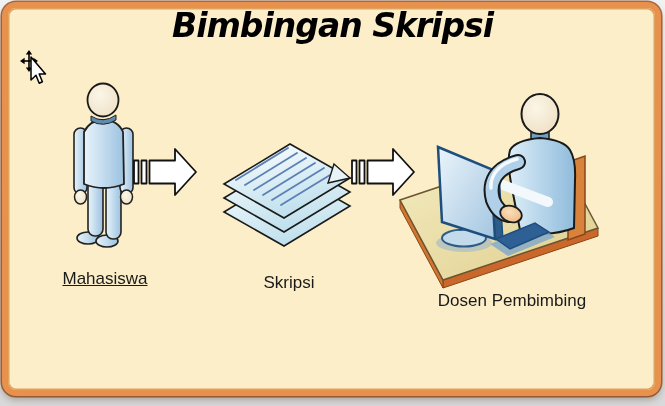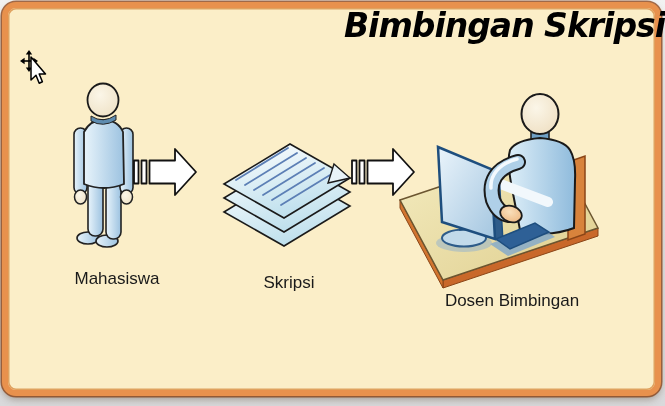--- a/index.html
+++ b/index.html
@@ -6,21 +6,21 @@
   html,body { width:665px; height:406px; overflow:hidden; }
   body { background:linear-gradient(#F2F2F2,#D9D9DB); font-family:"Liberation Sans",sans-serif; }
   .canvas { position:relative; width:665px; height:406px; }
   .panel {
     position:absolute; left:2px; top:2px; width:659px; height:394px;
     background:#FBEEC8; border:6px solid #E8914D; border-radius:14px;
     box-shadow:0 0 0 1.5px rgba(135,62,18,0.75), 0 4px 7px rgba(90,70,45,0.38),
                inset 0 0 0 1.5px #DFA25F;
   }
   .title {
-    position:absolute; left:0; top:6px; width:665px; text-align:right;
+    position:absolute; left:0; top:6px; width:665px; text-align:center;
     font-family:"DejaVu Sans",sans-serif; font-style:italic; font-weight:700;
     font-size:33px; color:#000; letter-spacing:-1px;
   }
   .abs { position:absolute; }
   .node-label {
     position:absolute; text-align:center; font-size:17px; color:#1A1A1A;
     font-family:"Liberation Sans",sans-serif;
   }
   svg { display:block; }
 </style>
@@ -155,16 +155,16 @@
     <polygon points="40,59 93,81 97,151 44,134" fill="url(#screenG)" stroke="#1E4E7E" stroke-width="2.5"></polygon>
 
     <polygon points="98,151 137,135 151,144 112,161" fill="#2E6096" stroke="#1E4E7E" stroke-width="1.5"></polygon>
 
     <path d="M120,74 C98,80 90,94 95,112 C99,122 105,126 111,127" fill="none" stroke="#1a1a1a" stroke-width="16" stroke-linecap="round"></path>
     <path d="M120,74 C98,80 90,94 95,112 C99,122 105,126 111,127" fill="none" stroke="#AFD0E8" stroke-width="12" stroke-linecap="round"></path>
     <path d="M119,71 C100,76 92,88 93,100" fill="none" stroke="#F4FAFE" stroke-width="3.5" stroke-linecap="round"></path>
     <ellipse cx="113" cy="126" rx="11" ry="8" fill="url(#handG)" stroke="#1a1a1a" stroke-width="1.8" transform="rotate(18 113 126)"></ellipse>
   </svg>
 
-  <div class="node-label" style="left:42px;top:269px;width:150px;">Mahasiswa</div>
+  <div class="node-label" style="left:30px;top:269px;width:150px;text-decoration:underline;">Mahasiswa</div>
   <div class="node-label" style="left:220px;top:273px;width:138px;">Skripsi</div>
-  <div class="node-label" style="left:398px;top:291px;width:228px;">Dosen Bimbingan</div>
+  <div class="node-label" style="left:398px;top:291px;width:228px;">Dosen Pembimbing</div>
 </div>
 
 </body></html>

